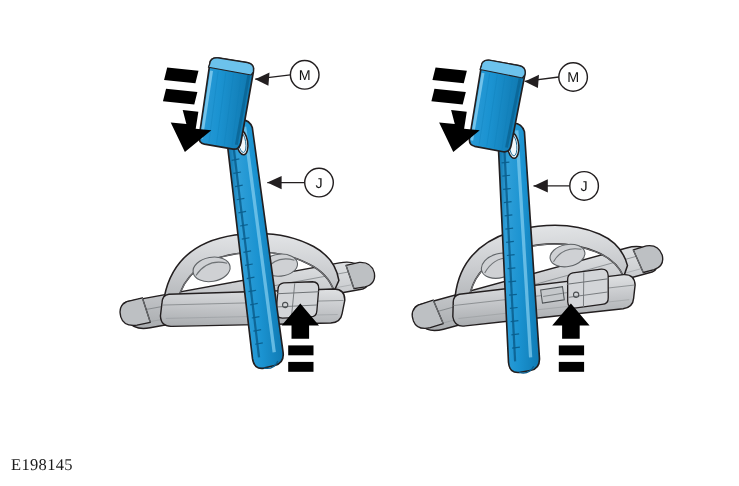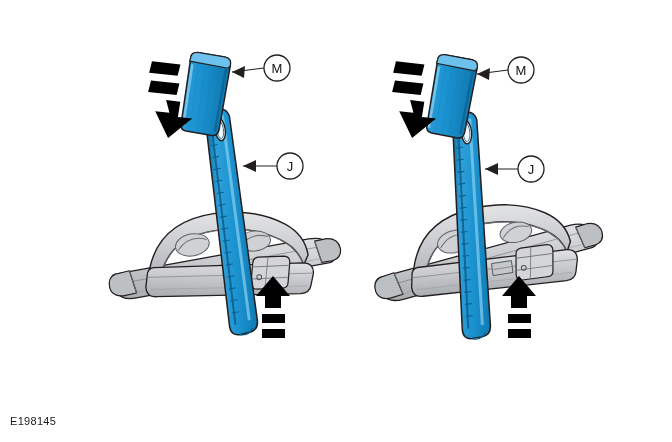--- a/index.html
+++ b/index.html
@@ -1,20 +1,20 @@
 <!DOCTYPE html>
 <html><head>
 <meta charset="utf-8">
 <style>
   html,body{margin:0;padding:0;background:#ffffff;}
   body{width:672px;height:442px;position:relative;overflow:hidden;
        font-family:"Liberation Sans",sans-serif;}
   #stage{position:absolute;left:0;top:0;width:672px;height:442px;}
-  .figid{position:absolute;left:10px;top:415px;font-size:11px;color:#1a1a1a;
-         letter-spacing:0.3px;font-family:Liberation Sans, sans-serif;}
+  .figid{position:absolute;left:10px;top:415px;font-size:15px;color:#1a1a1a;
+         letter-spacing:0.3px;font-family:Liberation Serif, serif;}
   svg{display:block;}
   text.callout{font-family:"Liberation Sans",sans-serif;font-size:13px;fill:#111111;
                text-anchor:middle;dominant-baseline:central;}
 </style>
 </head>
 <body>
 
 <div id="stage">
 
 <svg width="672" height="442" viewBox="0 0 672 442">

